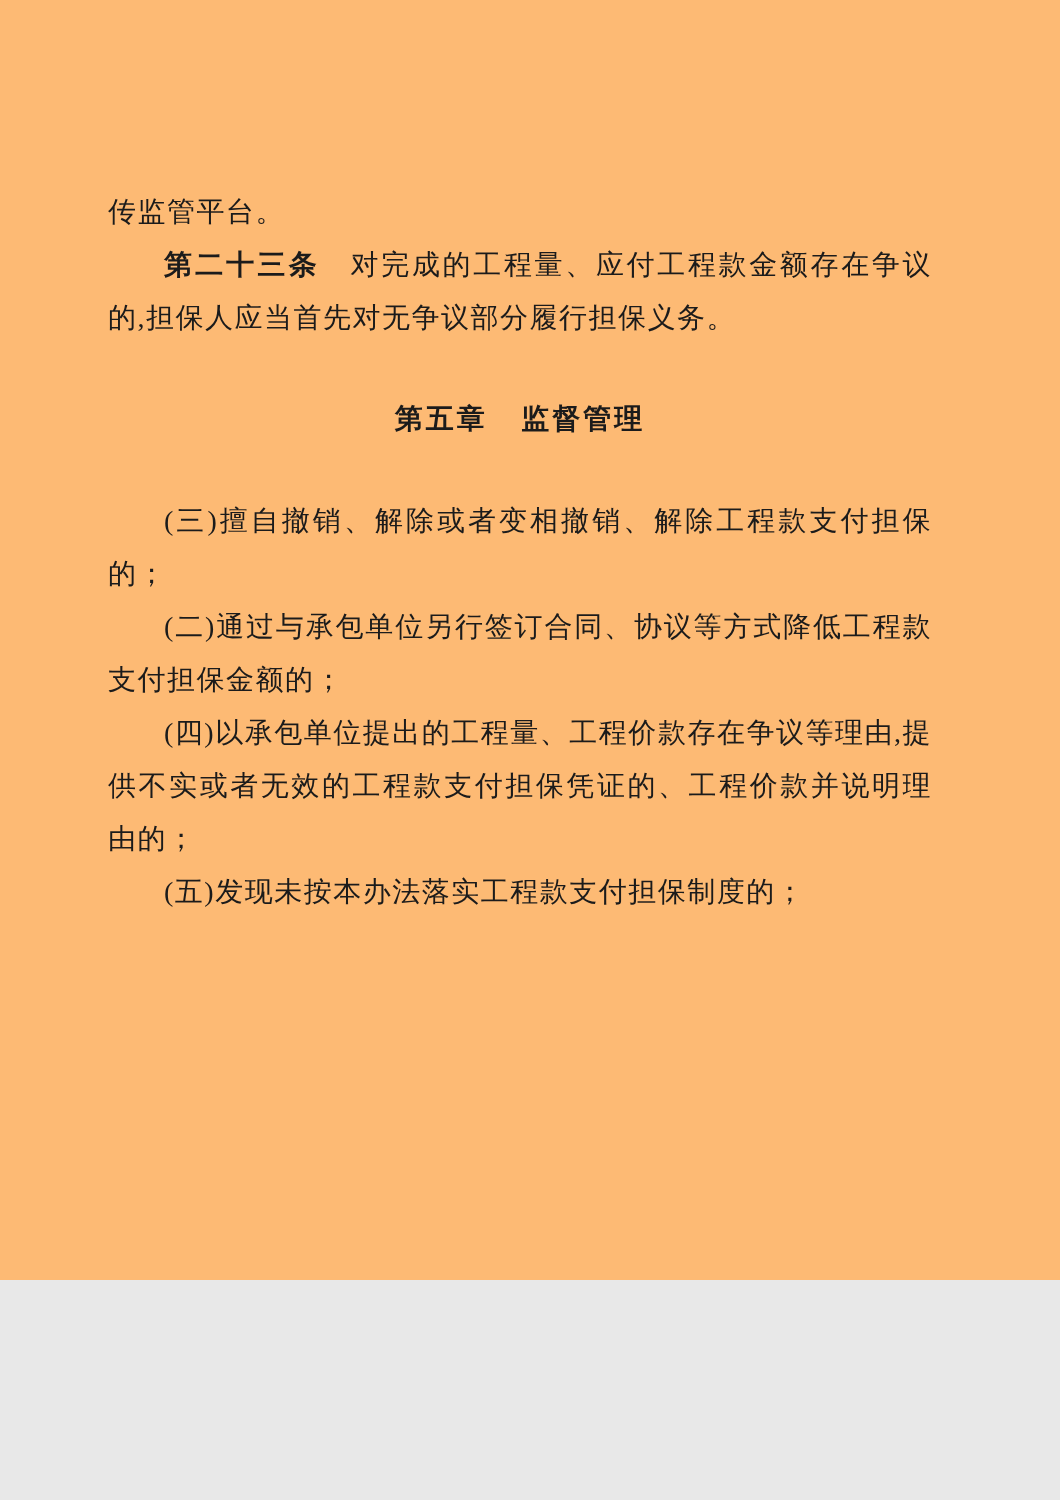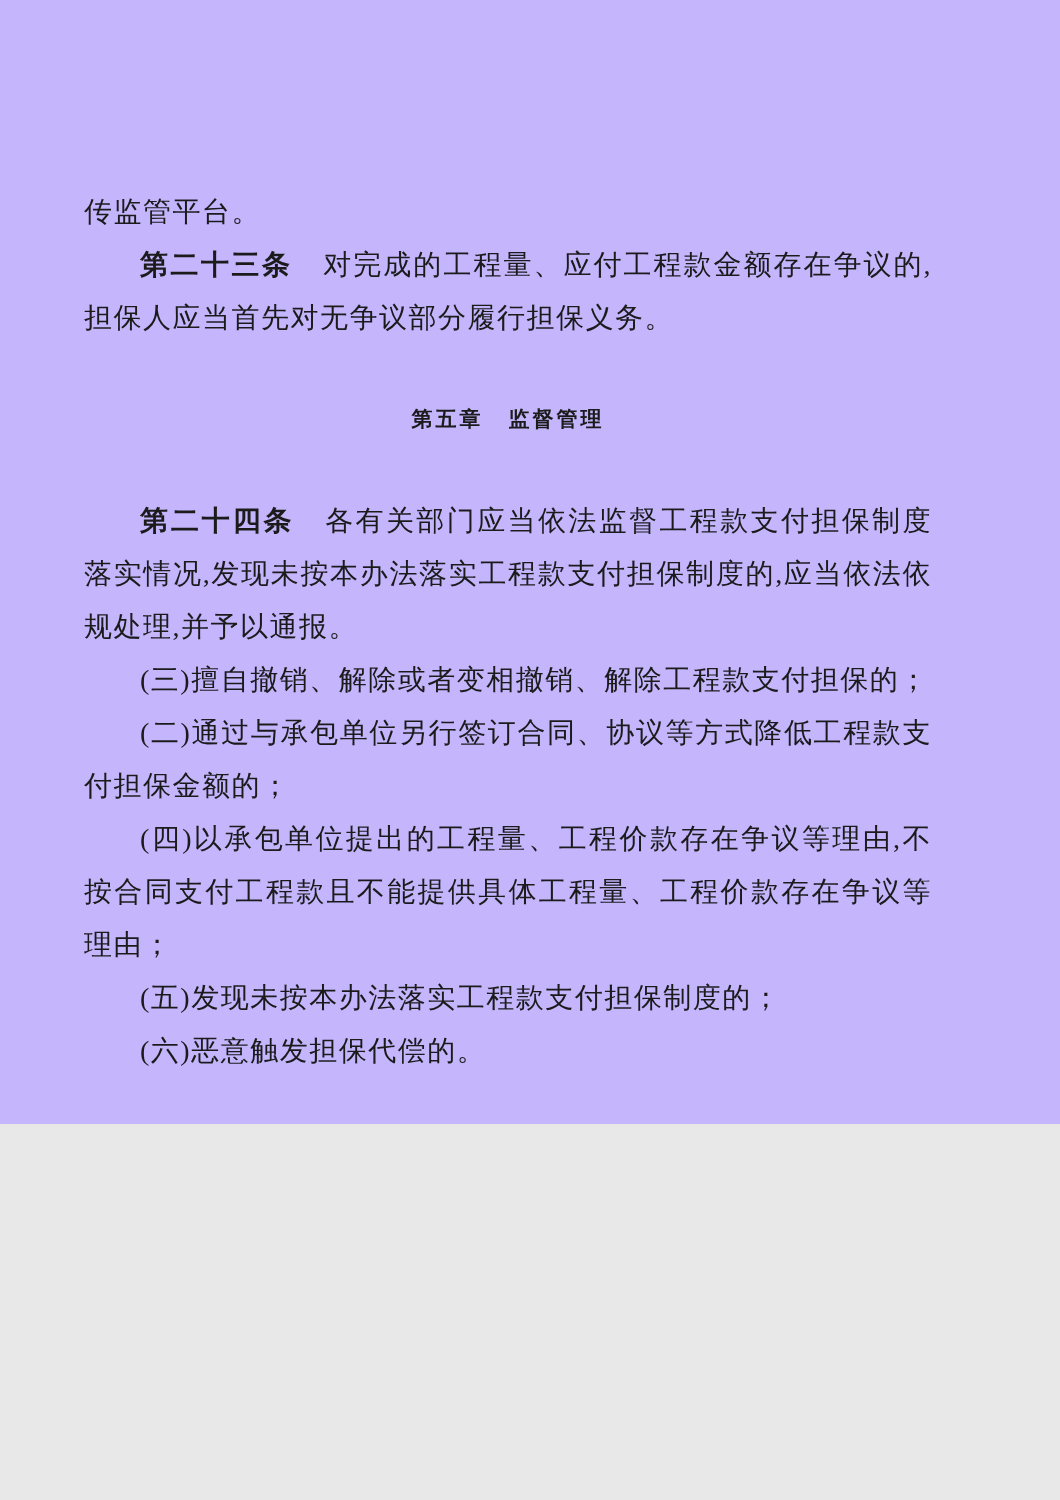--- a/index.html
+++ b/index.html
@@ -3,49 +3,49 @@
 <meta charset="utf-8">
 <style>
   html, body {
     margin: 0;
     padding: 0;
     background: #e8e8e8;
   }
   .page {
     position: relative;
     width: 1060px;
-    height: 1124px;
+    height: 1280px;
     margin: 0 auto;
-    background: #c4b5fd;
+    background: #fdba74;
     color: #1b1b1b;
     font-family: "Liberation Serif", "DejaVu Serif", serif;
     font-size: 28px;
     line-height: 53px;
     letter-spacing: 1.5px;
     overflow: hidden;
     box-sizing: border-box;
-    padding: 185px 128px 0 84px;
+    padding: 185px 128px 0 108px;
   }
   .body-text p {
     margin: 0;
     text-align: justify;
   }
   p.indent-first {
     text-indent: 2em;
   }
   .article-label {
     font-weight: 700;
     font-family: Liberation Serif, serif;
     margin-right: 1.1em;
     letter-spacing: 2px;
   }
   h2.chapter {
     margin: 47px 0;
     text-align: center;
-    font-size: 21px;
+    font-size: 28px;
     line-height: 56px;
     font-weight: 700;
     font-family: "Liberation Sans", "DejaVu Sans", sans-serif;
     letter-spacing: 3px;
   }
   h2.chapter .chapter-title {
     margin-left: 1.2em;
   }
 </style>
 </head>
@@ -57,25 +57,21 @@
     <p>传监管平台。</p>
 
     <p class="indent-first">
       <span class="article-label">第二十三条</span><span>对完成的工程量、应付工程款金额存在争议的,担保人应当首先对无争议部分履行担保义务。</span>
     </p>
 
     <h2 class="chapter">
       <span class="chapter-number">第五章</span><span class="chapter-title">监督管理</span>
     </h2>
 
-    <p class="indent-first">
-      <span class="article-label">第二十四条</span><span>各有关部门应当依法监督工程款支付担保制度落实情况,发现未按本办法落实工程款支付担保制度的,应当依法依规处理,并予以通报。</span>
-    </p>
 
 
     <p class="indent-first">(三)擅自撤销、解除或者变相撤销、解除工程款支付担保的；</p>
     <p class="indent-first">(二)通过与承包单位另行签订合同、协议等方式降低工程款支付担保金额的；</p>
-    <p class="indent-first">(四)以承包单位提出的工程量、工程价款存在争议等理由,不按合同支付工程款且不能提供具体工程量、工程价款存在争议等理由；</p>
+    <p class="indent-first">(四)以承包单位提出的工程量、工程价款存在争议等理由,提供不实或者无效的工程款支付担保凭证的、工程价款并说明理由的；</p>
     <p class="indent-first">(五)发现未按本办法落实工程款支付担保制度的；</p>
-    <p class="indent-first">(六)恶意触发担保代偿的。</p>
 
   </div>
 </div>
 
 </body></html>

